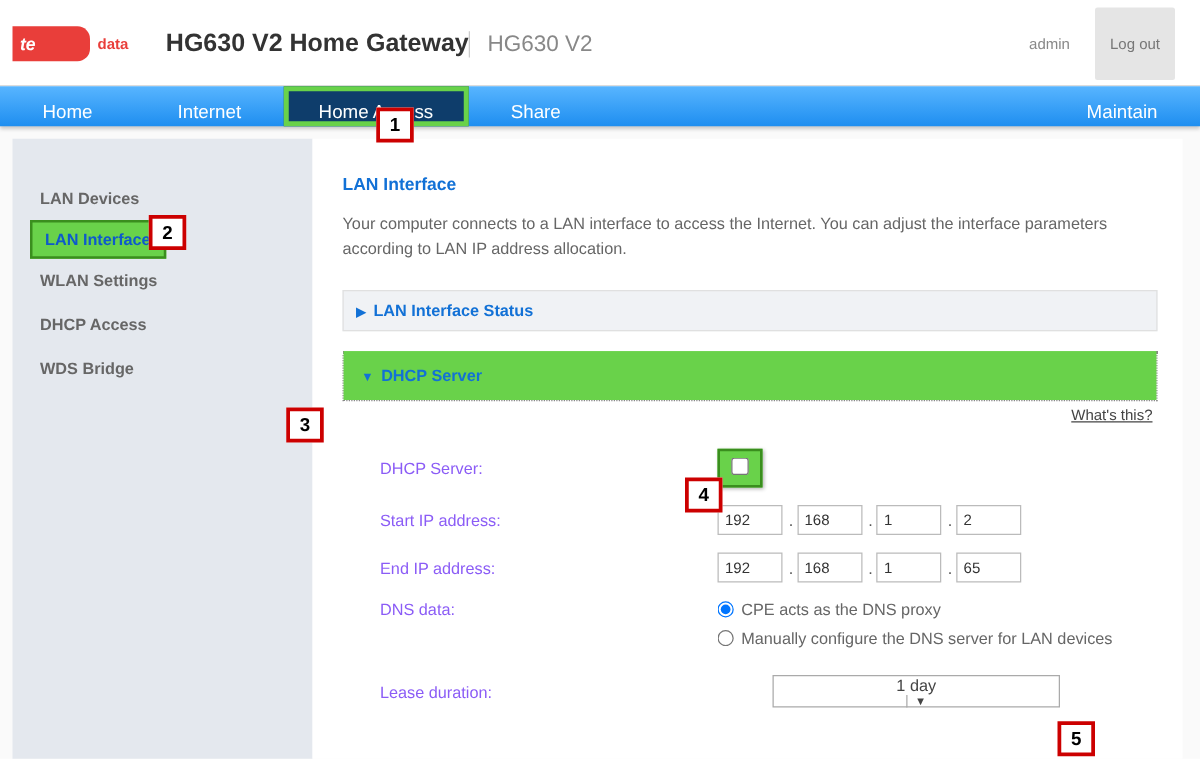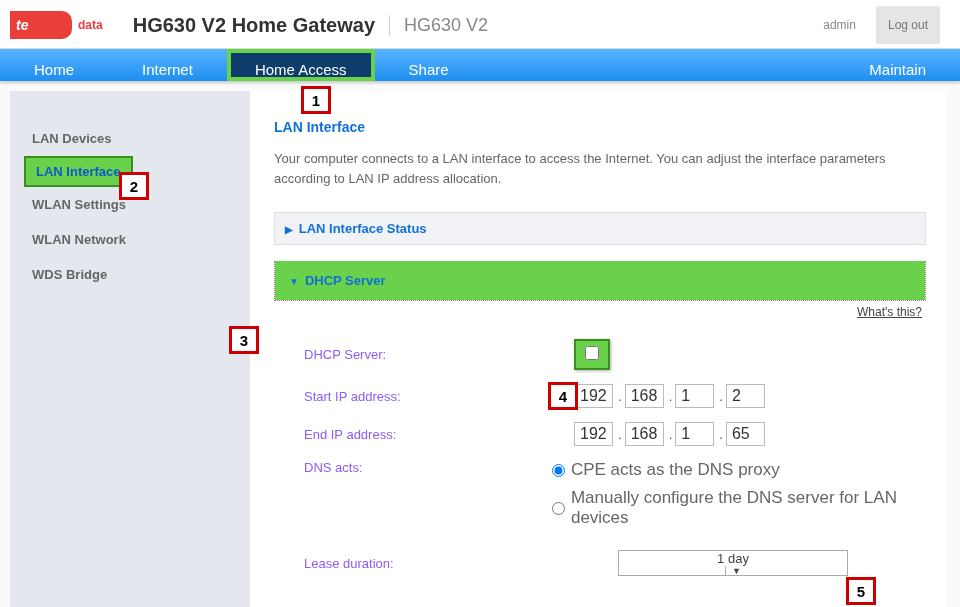--- a/index.html
+++ b/index.html
@@ -3,24 +3,24 @@
 <meta charset="utf-8">
 <style>
 * { margin: 0; padding: 0; box-sizing: border-box; font-family: Arial, sans-serif; }
 body { background: #fafafa; width: 960px; height: 607px; overflow: hidden; font-size: 13px; color: #666; }
 
 .header-top { display: flex; align-items: center; padding: 6px 20px 4px 10px; border-bottom: 1px solid #ddd; background: #fff; }
 .logo { width: 62px; height: 28px; background: #e93e3a; border-radius: 0 10px 10px 0; position: relative; display: flex; align-items: center; padding-left: 6px; }
 .logo-text { color: #fff; font-weight: bold; font-style: italic; font-size: 14px; }
 .logo-sub { color: #e93e3a; font-size: 12px; margin-left: 6px; font-weight: bold; }
 .title { margin-left: 30px; font-size: 20px; color: #333; font-weight: bold; }
-.subtitle { margin-left: 14px; color: #888; font-size: 18px; border-left: 1px solid #ccc; padding-left: 14px; }
+.subtitle { color: #888; font-size: 18px; border-left: 1px solid #ccc; padding-left: 14px; }
 .spacer { flex: 1; }
 .admin-name { color: #888; font-size: 12px; margin-right: 20px; }
-.logout-btn { background: #e5e5e5; color: #777; border: none; padding: 12px 12px; font-size: 12px; cursor: pointer; border-radius: 2px; }
+.logout-btn { background: #e5e5e5; color: #777; border: none; padding: 22px 12px; font-size: 12px; cursor: pointer; border-radius: 2px; }
 
 .nav { display: flex; background: linear-gradient(#58b5ff, #1e8ef0); height: 32px; box-shadow: 0 2px 3px rgba(0,0,0,0.2); position: relative; }
 .nav-item { color: #fff; font-size: 15px; padding: 0 34px; line-height: 42px; cursor: pointer; }
 .nav-item.active { background: #0e3d6b; border: 4px solid #69d24a; border-bottom: 4px solid #69d24a; line-height: 34px; padding: 0 24px; position: relative; z-index: 2; }
 .nav .spacer2 { flex: 1; }
 
 .callout { position: absolute; background: #fff; border: 3px solid #c00; width: 30px; height: 28px; display: flex; align-items: center; justify-content: center; font-weight: bold; font-size: 15px; color: #000; z-index: 10; }
 .c1 { top: 86px; left: 301px; }
 .c2 { top: 172px; left: 119px; }
 .c3 { top: 326px; left: 229px; }
@@ -38,24 +38,24 @@
 
 .panel { background: #f0f2f5; border: 1px solid #e0e0e0; padding: 8px 10px; margin-bottom: 16px; font-size: 13px; color: #1271d6; font-weight: bold; cursor: pointer; }
 .panel .arrow { color: #1271d6; font-size: 10px; margin-right: 6px; }
 .panel.expanded { border: 4px solid #69d24a; background: #69d24a; margin-bottom: 0; }
 .panel-wrap { border: 1px dotted #888; border-top: none; padding: 0; margin-bottom: 4px; }
 
 .help-link { text-align: right; font-size: 12px; color: #444; text-decoration: underline; cursor: pointer; margin-bottom: 20px; padding-right: 4px; }
 
 .form-row { display: flex; align-items: center; margin-bottom: 14px; padding-left: 30px; }
 .form-label { width: 270px; color: #8b5cf6; font-size: 13px; }
-.ip-box { width: 39px; height: 24px; border: 1px solid #bbb; text-align: left; padding: 0 5px; font-size: 16px; color: #333; margin-right: 2px; }
+.ip-box { width: 52px; height: 24px; border: 1px solid #bbb; text-align: left; padding: 0 5px; font-size: 12px; color: #333; margin-right: 2px; }
 .dot { margin: 0 3px; color: #555; }
 .radio-row { display: flex; align-items: center; margin-bottom: 8px; }
-.radio-label { margin-left: 6px; color: #666; font-size: 17px; }
+.radio-label { margin-left: 6px; color: #666; font-size: 13px; }
 .checkbox-wrap { background: #69d24a; border: 2px solid #3a8e1e; padding: 5px 9px; box-shadow: 1px 1px 3px rgba(0,0,0,0.3); }
 .checkbox-wrap input { width: 14px; height: 14px; }
 .select-box { width: 230px; height: 26px; border: 1px solid #aaa; padding: 0 6px; font-size: 13px; color: #444; display: flex; align-items: center; justify-content: space-between; cursor: pointer; flex-direction: column; }
 .select-arrow { border-left: 1px solid #aaa; padding-left: 6px; font-size: 9px; color: #444; }
 </style>
 </head>
 <body>
 
 <div class="header-top">
   <div class="logo">
@@ -82,21 +82,21 @@
 <div class="callout c2">2</div>
 <div class="callout c3">3</div>
 <div class="callout c4">4</div>
 <div class="callout c5">5</div>
 
 <div class="main">
   <div class="sidebar">
     <div class="sidebar-item">LAN Devices</div>
     <div><span class="sidebar-item active">LAN Interface</span></div>
     <div class="sidebar-item">WLAN Settings</div>
-    <div class="sidebar-item">WLAN Network</div>
+    <div class="sidebar-item">DHCP Access</div>
     <div class="sidebar-item">WDS Bridge</div>
   </div>
 
   <div class="content">
     <div class="section-title">LAN Interface</div>
     <div class="section-desc">Your computer connects to a LAN interface to access the Internet. You can adjust the interface parameters according to LAN IP address allocation.</div>
 
     <div class="panel">
       <span class="arrow">▶</span><span>LAN Interface Status</span>
     </div>
@@ -129,21 +129,21 @@
       <input class="ip-box" value="192" style="">
         <span class="dot">.</span>
       <input class="ip-box" value="168" style="">
         <span class="dot">.</span>
       <input class="ip-box" value="1" style="">
         <span class="dot">.</span>
       <input class="ip-box" value="65" style="">
     </div>
 
     <div class="form-row" style="align-items:flex-start">
-      <div class="form-label">DNS acts:</div>
+      <div class="form-label">DNS data:</div>
       <div>
         <div class="radio-row">
             <input type="radio" name="dns" checked="" style="">
             <span class="radio-label">CPE acts as the DNS proxy</span>
           </div>
         <div class="radio-row">
             <input type="radio" name="dns" style="">
             <span class="radio-label">Manually configure the DNS server for LAN devices</span>
           </div>
       </div>

